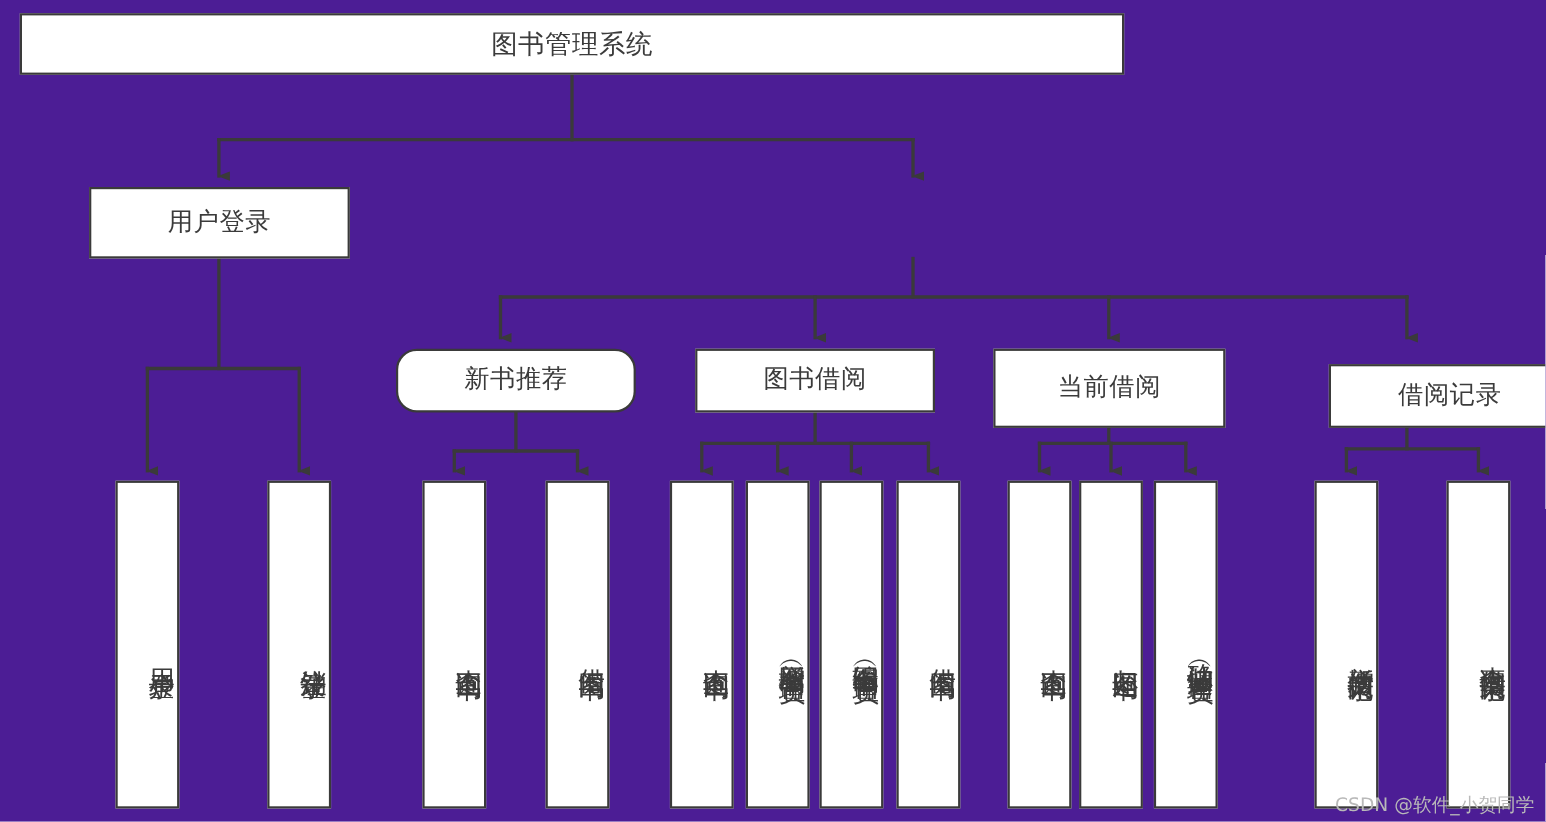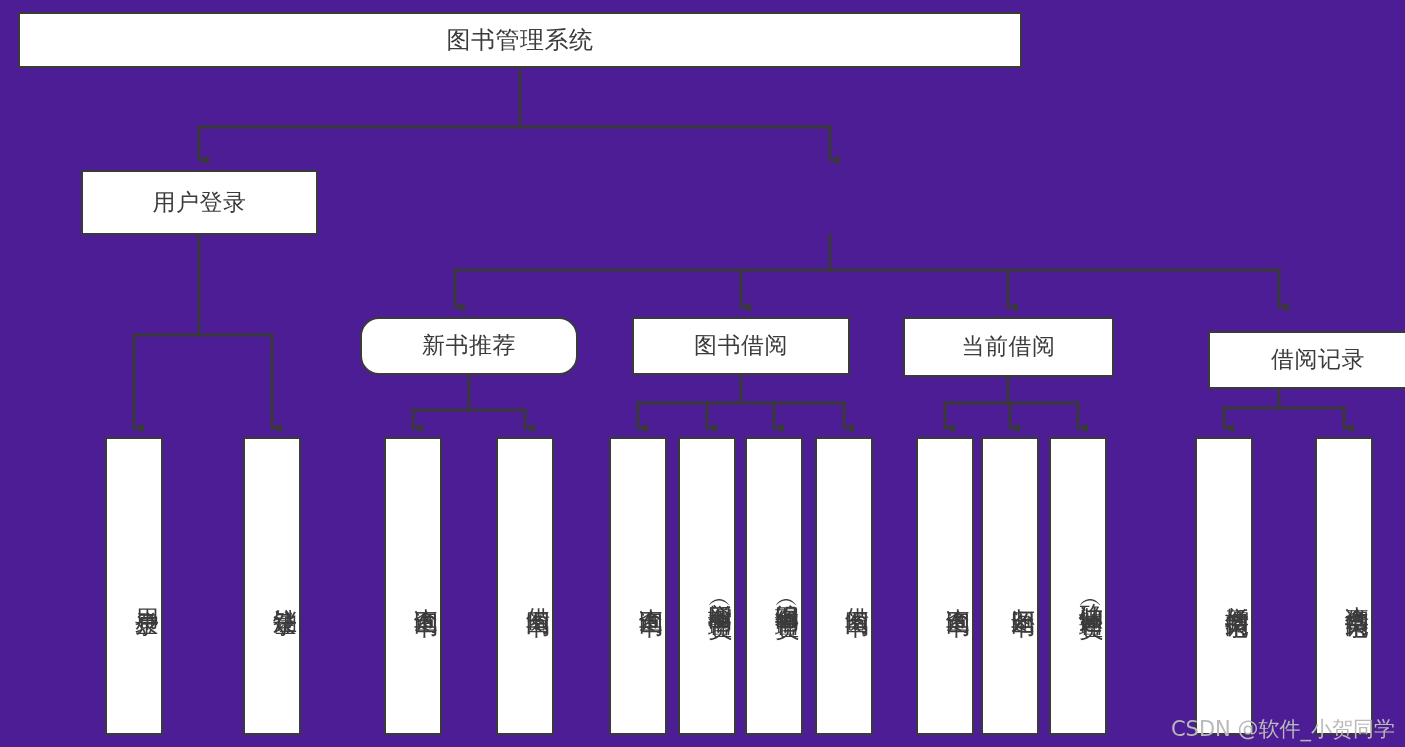--- a/index.html
+++ b/index.html
@@ -55,21 +55,21 @@
   }
   .node.vert .vlabel {
     writing-mode: vertical-rl;
     text-orientation: upright;
     display: block;
   }
   .watermark {
     position: absolute;
     right: 10px;
     bottom: 4px;
-    font-size: 21px;
+    font-size: 17px;
     color: #b9b9b9;
     white-space: nowrap;
     font-family: "DejaVu Sans", "Liberation Sans", sans-serif;
   }
 </style>
 </head>
 <body>
 
 <div id="canvas">
 
@@ -130,21 +130,21 @@
   <div class="node horiz" style="left:81px; top:170px; width:237px; height:65px;">
     <span>用户登录</span>
   </div>
 
   <div class="node horiz" style="left:360px; top:317px; width:218px; height:58px;border-radius:19px;">
     <span>新书推荐</span>
   </div>
   <div class="node horiz" style="left:632px; top:317px; width:218px; height:58px;">
     <span>图书借阅</span>
   </div>
-  <div class="node horiz" style="left:903px; top:317px; width:211px; height:60px;">
+  <div class="node horiz" style="left:903px; top:317px; width:211px; height:72px;">
     <span>当前借阅</span>
   </div>
   <div class="node horiz" style="left:1170px; top:331px; width:220px; height:58px;margin-left:38px;">
     <span>借阅记录</span>
   </div>
 
   <div class="node vert" style="left:105px; top:437px; width:58px; height:298px;">
     <span class="vlabel">用户登录</span>
   </div>
   <div class="node vert" style="left:243px; top:437px; width:58px; height:298px;">

